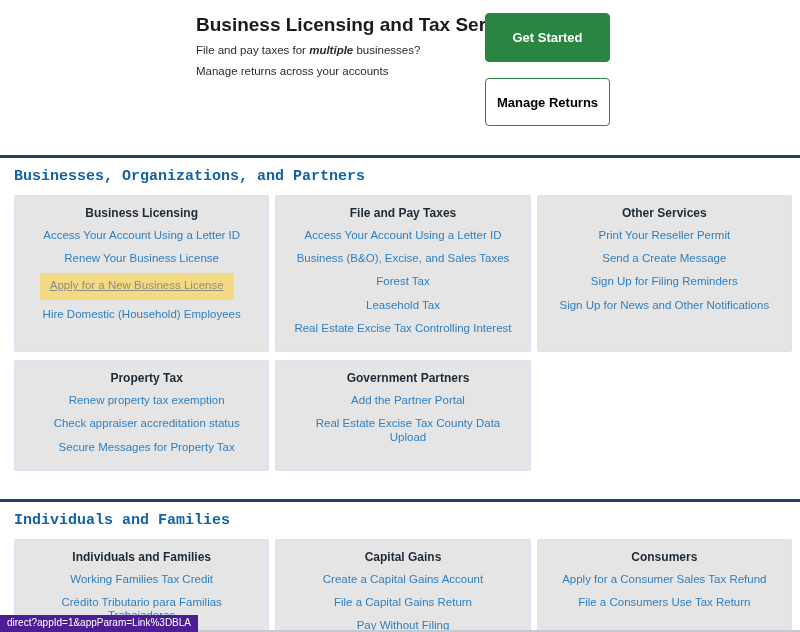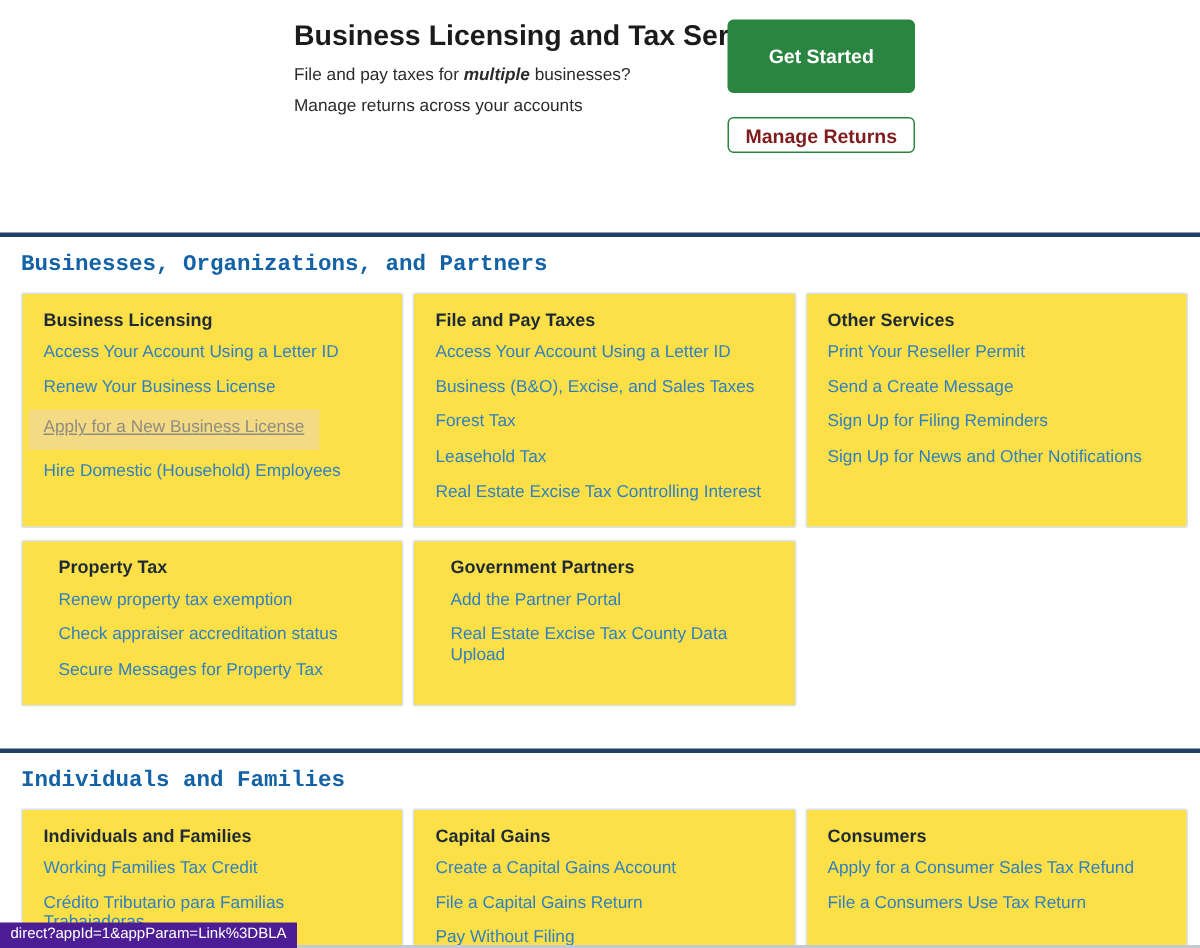--- a/index.html
+++ b/index.html
@@ -17,33 +17,33 @@
   .hero-text { width:255px; margin-right:34px; }
   .hero-title { font-size:19px; font-weight:bold; color:#1b1b1b; margin:2px 0 8px; white-space:nowrap; }
   .hero-sub { font-size:11.5px; color:#2b2b2b; margin:0 0 26px; white-space:nowrap; }
   .hero-line { font-size:11.5px; color:#2b2b2b; margin:0 0 9px; white-space:nowrap; }
   .bi { font-weight:bold; font-style:italic; }
 
   .hero-buttons { display:flex; flex-direction:column; padding-top:1px; }
   .btn { width:125px; border-radius:4px; font-family:"Liberation Sans", sans-serif;
          font-size:13px; font-weight:bold; cursor:pointer; }
   .btn-primary { height:49px; background:#2a8540; color:#ffffff; border:1px solid #2a8540; margin-bottom:16px; }
-  .btn-secondary { height:24px; background:#ffffff; color:#7f1d1d; border:1.5px solid #2a8540; }
+  .btn-secondary { height:48px; background:#ffffff; color:#000000; border:1.5px solid #2a8540; }
 
   
   .section { border-top:3px solid #223f66; }
   .section-heading { color:#1262a5; font-size:15px; font-weight:bold; margin:10px 14px 10px;font-family:Liberation Mono, monospace; }
 
   .cards-row { display:grid; grid-template-columns:repeat(3,1fr); gap:6px; margin:0 8px 8px 14px; }
   .cards-row.row-b { margin-bottom:28px; }
   .row-a .card { min-height:137px; }
   .row-b .card { min-height:95px;padding-left:24px; }
   .row-c .card { min-height:112px; }
 
-  .card { background:#fde047; border:1px solid #d8e2f0; border-radius:2px; padding:10px 14px 6px; }
+  .card { background:#e5e5e5; border:1px solid #d8e2f0; border-radius:2px; padding:10px 14px 6px;text-align:center; }
   .card-title { font-size:12px; font-weight:bold; color:#1f2a37; margin:0 0 9px; }
   .card-link { display:block; font-size:11.5px; color:#2f7fc1; text-decoration:none;
                margin:4px 0 10px; line-height:1.15; cursor:pointer; }
   .card-link.highlight {
       display:inline-block; background:#f4da83; color:#8f8d82;
       text-decoration:underline; padding:6px 10px 7px; margin:-4px 0 4px -10px;
   }
 
   
   .bottom-line { position:absolute; left:0; right:0; bottom:0; height:2px; background:#c3cad4; }

